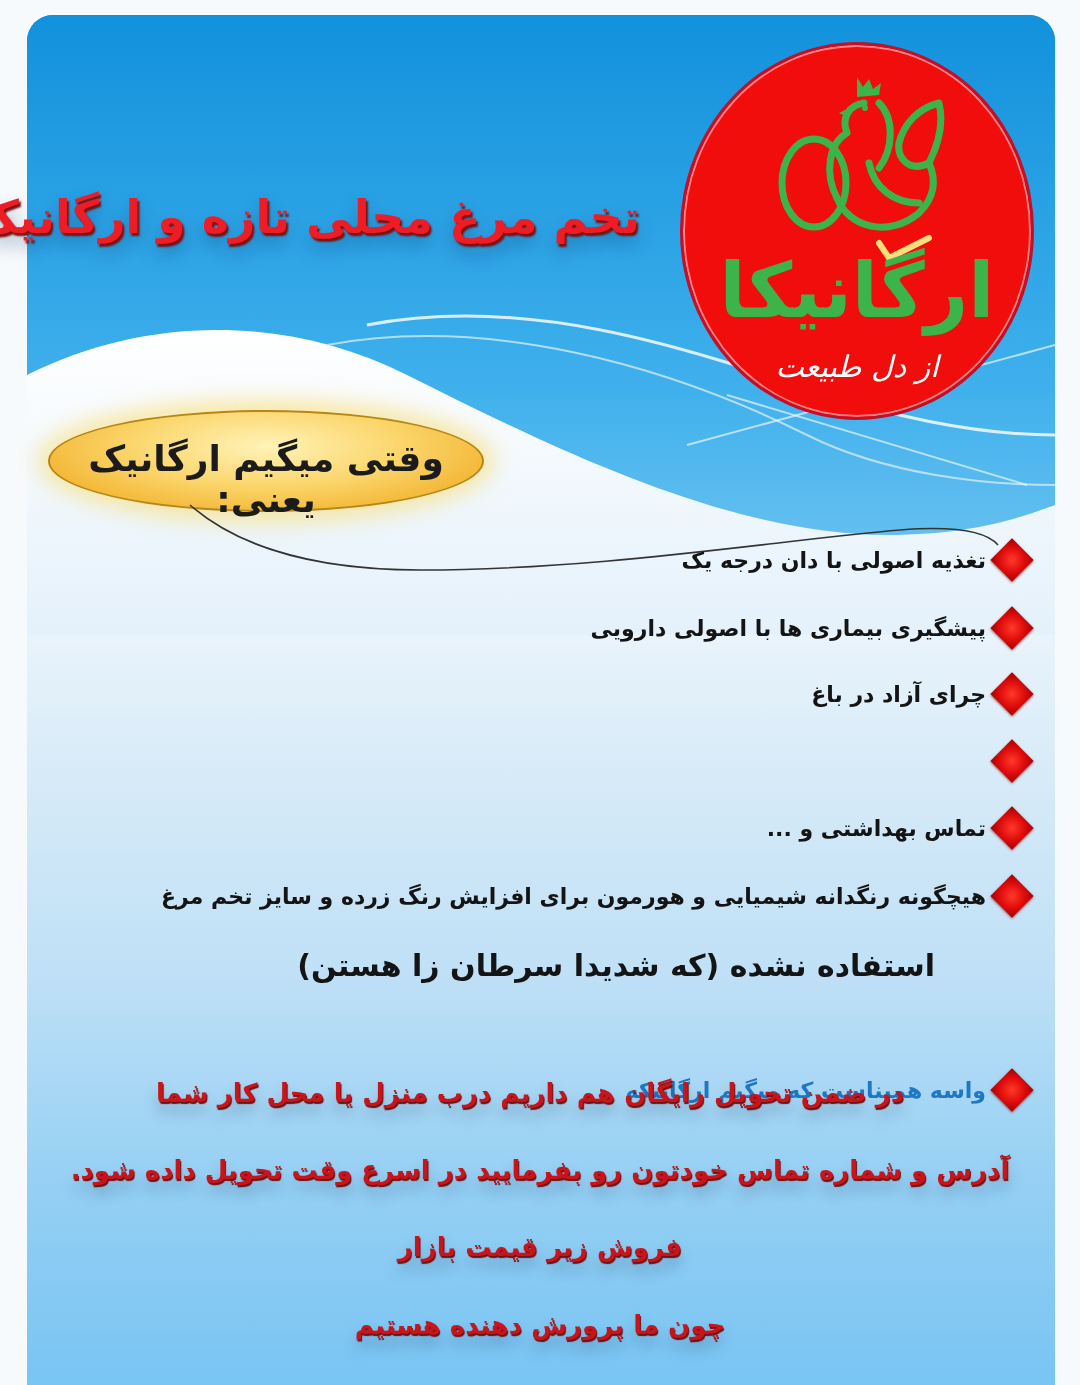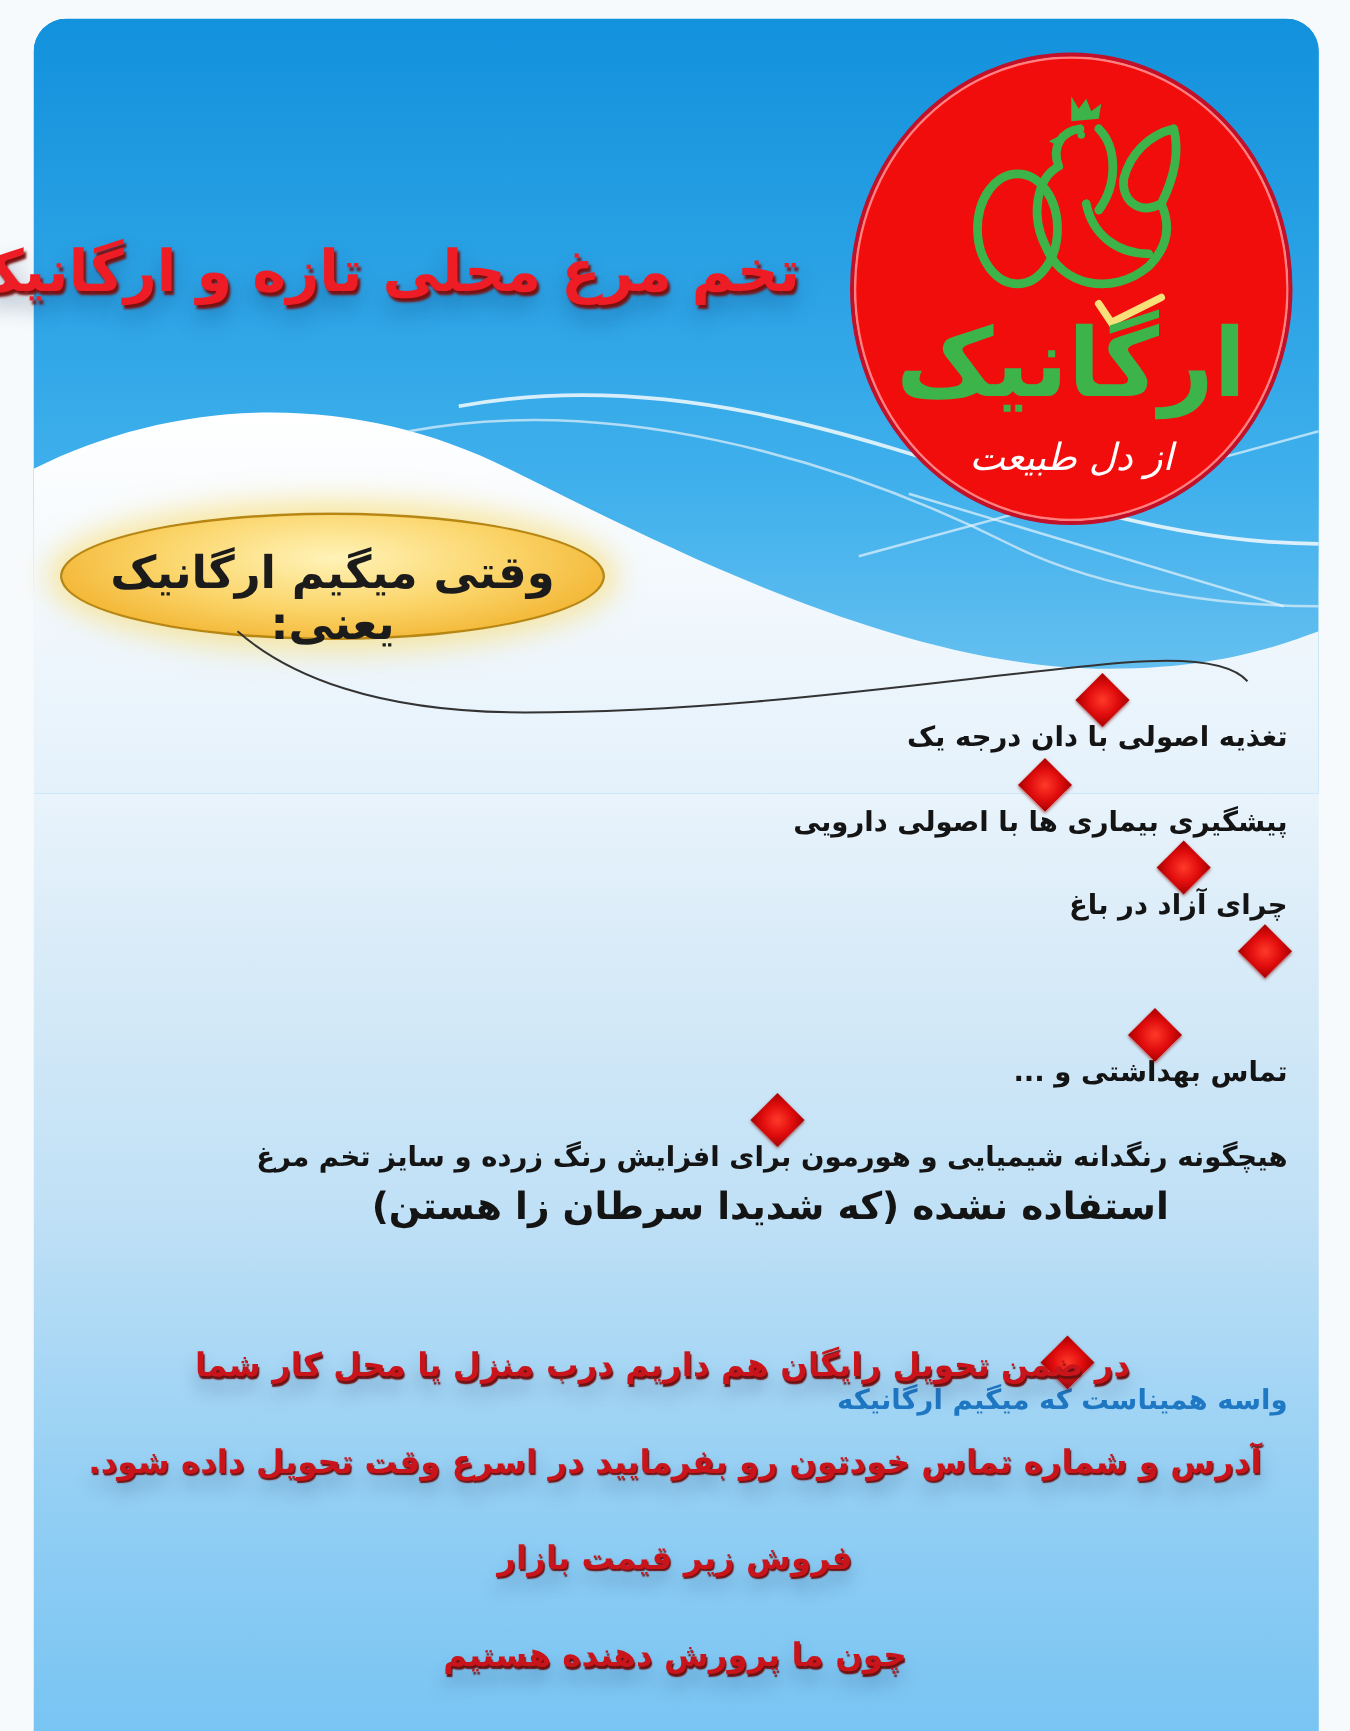--- a/index.html
+++ b/index.html
@@ -45,21 +45,21 @@
     background: radial-gradient(ellipse at 50% 35%, #fff3b8 0%, #fbd56a 45%, #f2b431 80%, #e39f1c 100%);
     border:2px solid #b88712;
     box-shadow:0 0 22px 10px rgba(250,215,90,0.55);
   }
   .pill span {
     position:absolute; left:0; right:0; top:26px; text-align:center;
     font-size:36px; font-weight:bold; color:#1b1b1b;
   }
   .connector { position:absolute; left:0; top:0; width:1080px; height:600px; pointer-events:none; }
   .item {
-    position:absolute; right:50px; display:flex; flex-direction:column; align-items:center;
+    position:absolute; right:50px; display:flex; flex-direction:row; align-items:center;
     direction:rtl;
   }
   .diamond {
     width:36px; height:36px; flex:0 0 36px; margin-left:8px;
     transform:rotate(45deg) scale(0.85);
     background: radial-gradient(circle at 50% 50%, #ff3a2a 0%, #e10d0d 55%, #a50000 100%);
     box-shadow:1px 1px 3px rgba(120,0,0,0.6);
   }
   .item .txt { font-size:22px; font-weight:bold; color:#141414; white-space:nowrap; }
   .item .txt.blue { color:#1f78c4; }
@@ -106,21 +106,21 @@
       <path d="M68,135 C80,165 120,175 150,150 C165,135 168,118 160,100"></path>
       <path d="M100,100 C105,125 125,140 150,140"></path>
       <path d="M110,40 C125,55 125,85 110,105"></path>
       <path d="M160,100 C170,80 175,60 170,40 C150,45 135,60 130,80 C128,95 140,110 160,100 Z"></path>
     </g>
     <path d="M88,14 l6,10 l6,-8 l4,10 l8,-6 l-2,12 l-22,2 z" fill="#3cb44a"></path>
     <path d="M78,46 l-8,4 l8,4 z" fill="#3cb44a"></path>
     <circle cx="96" cy="45" r="3" fill="#3cb44a"></circle>
     <path d="M110,180 L120,195 L160,175" fill="none" stroke="#f7e07a" stroke-width="6" stroke-linecap="round"></path>
   </svg>
-  <div class="brand">ارگانیک</div>
+  <div class="brand">ارگانیکا</div>
   <div class="tagline">از دل طبیعت</div>
 </div>
 
 <div class="pill">
   <span>وقتی میگیم ارگانیک یعنی:</span>
 </div>
 
 <svg class="connector" viewBox="0 0 1080 600">
   <path d="M190,505 C230,540 300,570 420,570 C600,570 780,540 900,530 C950,526 985,530 998,545" fill="none" stroke="#333" stroke-width="1.6"></path>
 </svg>

